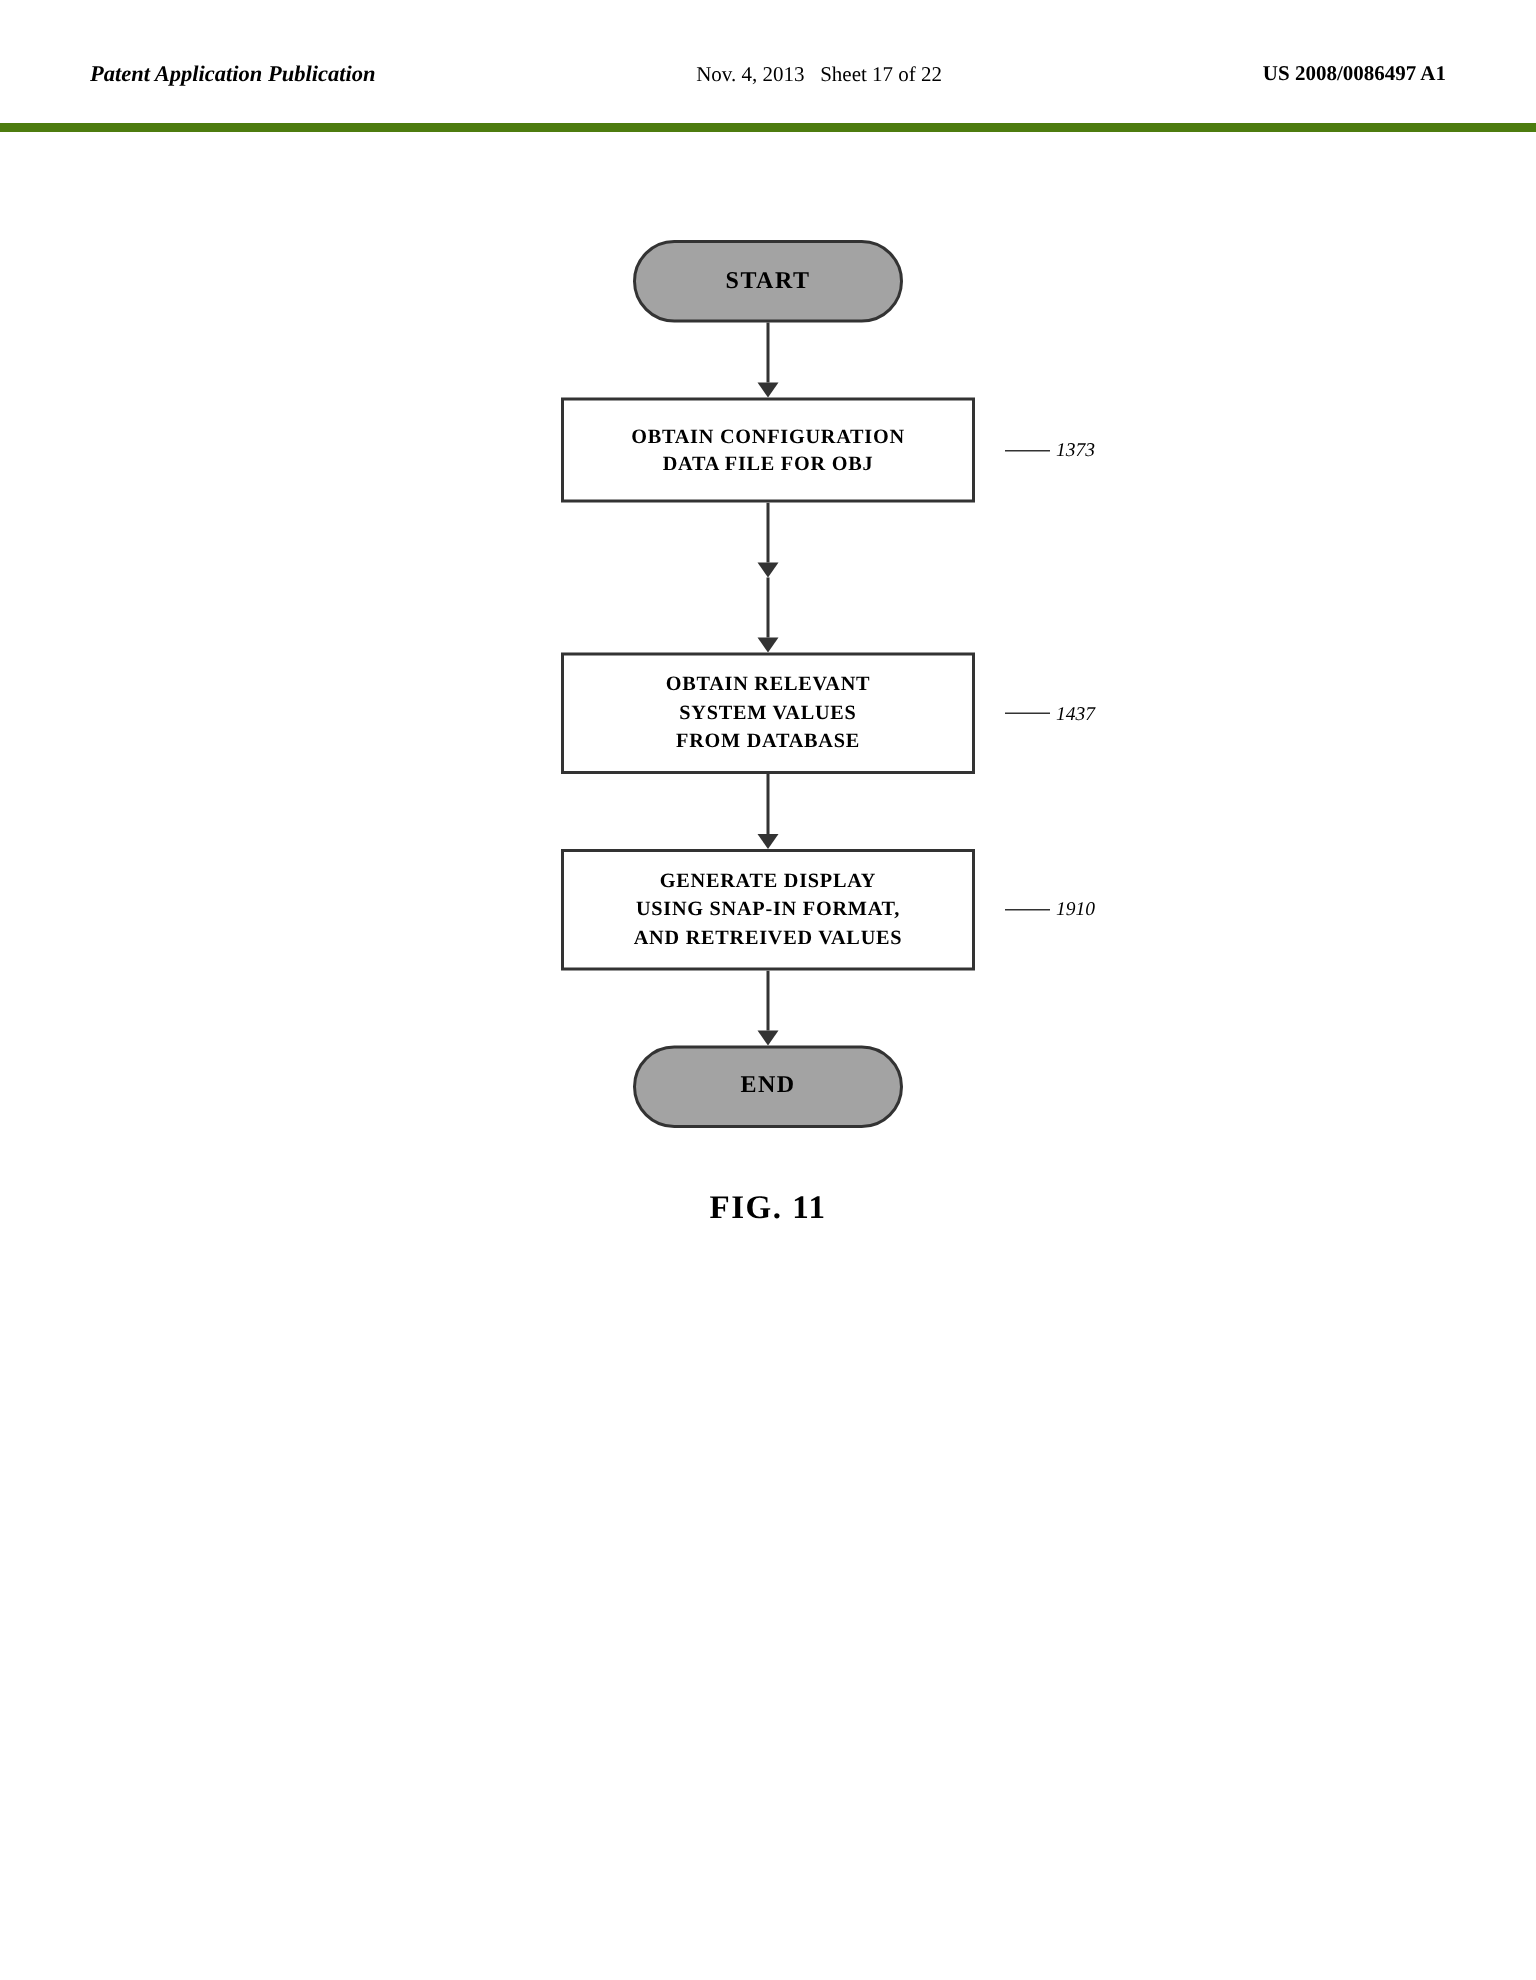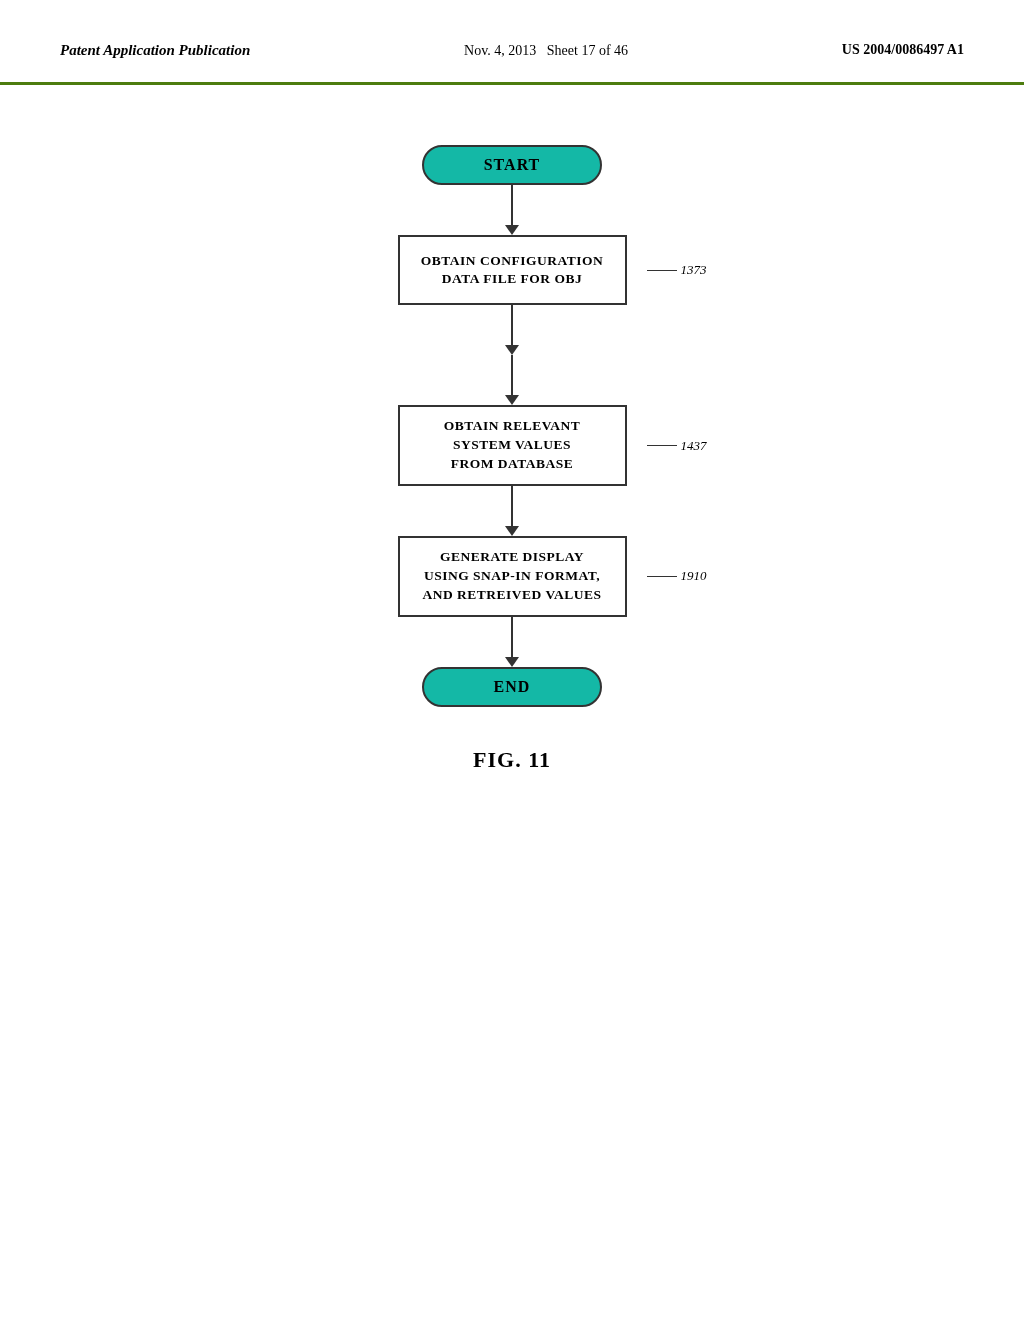--- a/index.html
+++ b/index.html
@@ -11,22 +11,22 @@
       position: relative;
       overflow-x: hidden;
     }
 
     
     .header {
       display: flex;
       justify-content: space-between;
       align-items: flex-start;
       padding: 40px 60px 20px 60px;
-      border-bottom: 3px solid #4d7c0f;
-      margin-bottom: 0;
+      border-bottom: 6px solid #4d7c0f;
+      margin-bottom: 12px;
     }
     .header-left {
       font-size: 15px;
       font-weight: bold;
       font-style: italic;
       line-height: 1.4;
     }
     .header-center {
       font-size: 14px;
       text-align: center;
@@ -52,33 +52,33 @@
       position: relative;
       display: flex;
       align-items: center;
       justify-content: center;
     }
 
     .start-end-shape {
       border: 2px solid #333;
       border-radius: 30px;
       width: 180px;
-      height: 40px;
+      height: 55px;
       display: flex;
       align-items: center;
       justify-content: center;
-      background: #14b8a6;
+      background: #a3a3a3;
       font-size: 16px;
       font-weight: bold;
       letter-spacing: 1px;
     }
 
     .process-shape {
       border: 2px solid #333;
-      width: 229px;
+      width: 276px;
       min-height: 70px;
       display: flex;
       align-items: center;
       justify-content: center;
       background: #fff;
       font-size: 13.5px;
       font-weight: bold;
       text-align: center;
       letter-spacing: 0.5px;
       padding: 10px 15px;
@@ -136,23 +136,23 @@
       letter-spacing: 1px;
     }
   </style>
 </head>
 <body>
 
 <div class="header">
   <div class="header-left">Patent Application Publication</div>
   <div class="header-center">
     <span>Nov. 4, 2013</span>&nbsp;&nbsp;
-    <span>Sheet 17 of 46</span>
-  </div>
-  <div class="header-right">US 2004/0086497 A1</div>
+    <span>Sheet 17 of 22</span>
+  </div>
+  <div class="header-right">US 2008/0086497 A1</div>
 </div>
 
 <div class="flowchart-container">
 
   <div class="flow-node">
     <div class="start-end-shape">
       <span>START</span>
     </div>
   </div>
 

